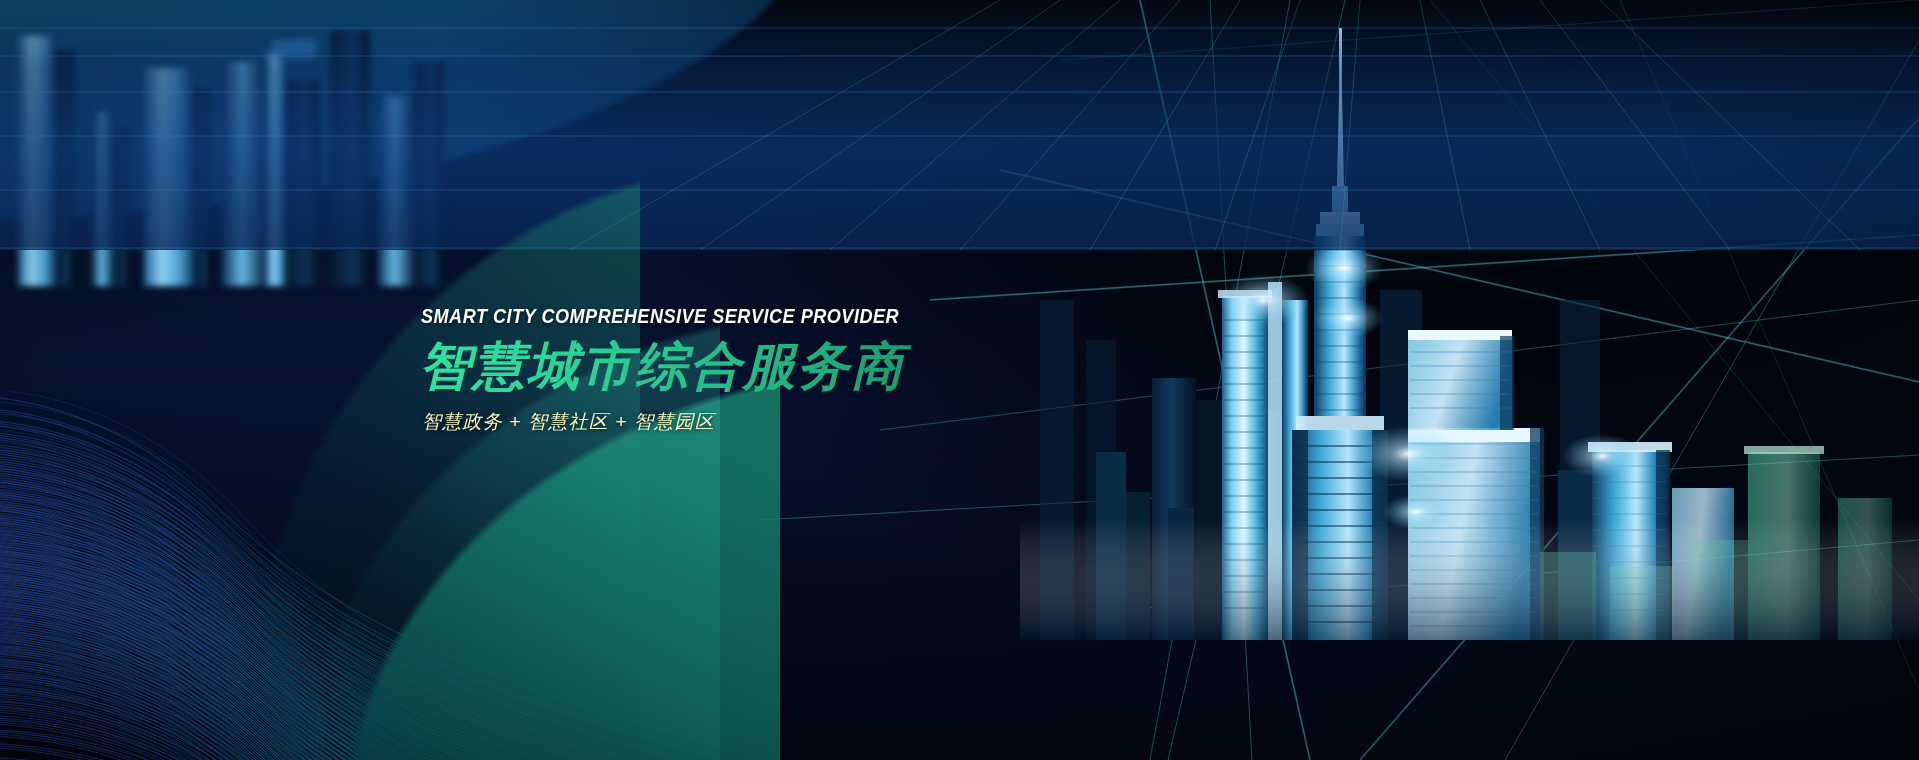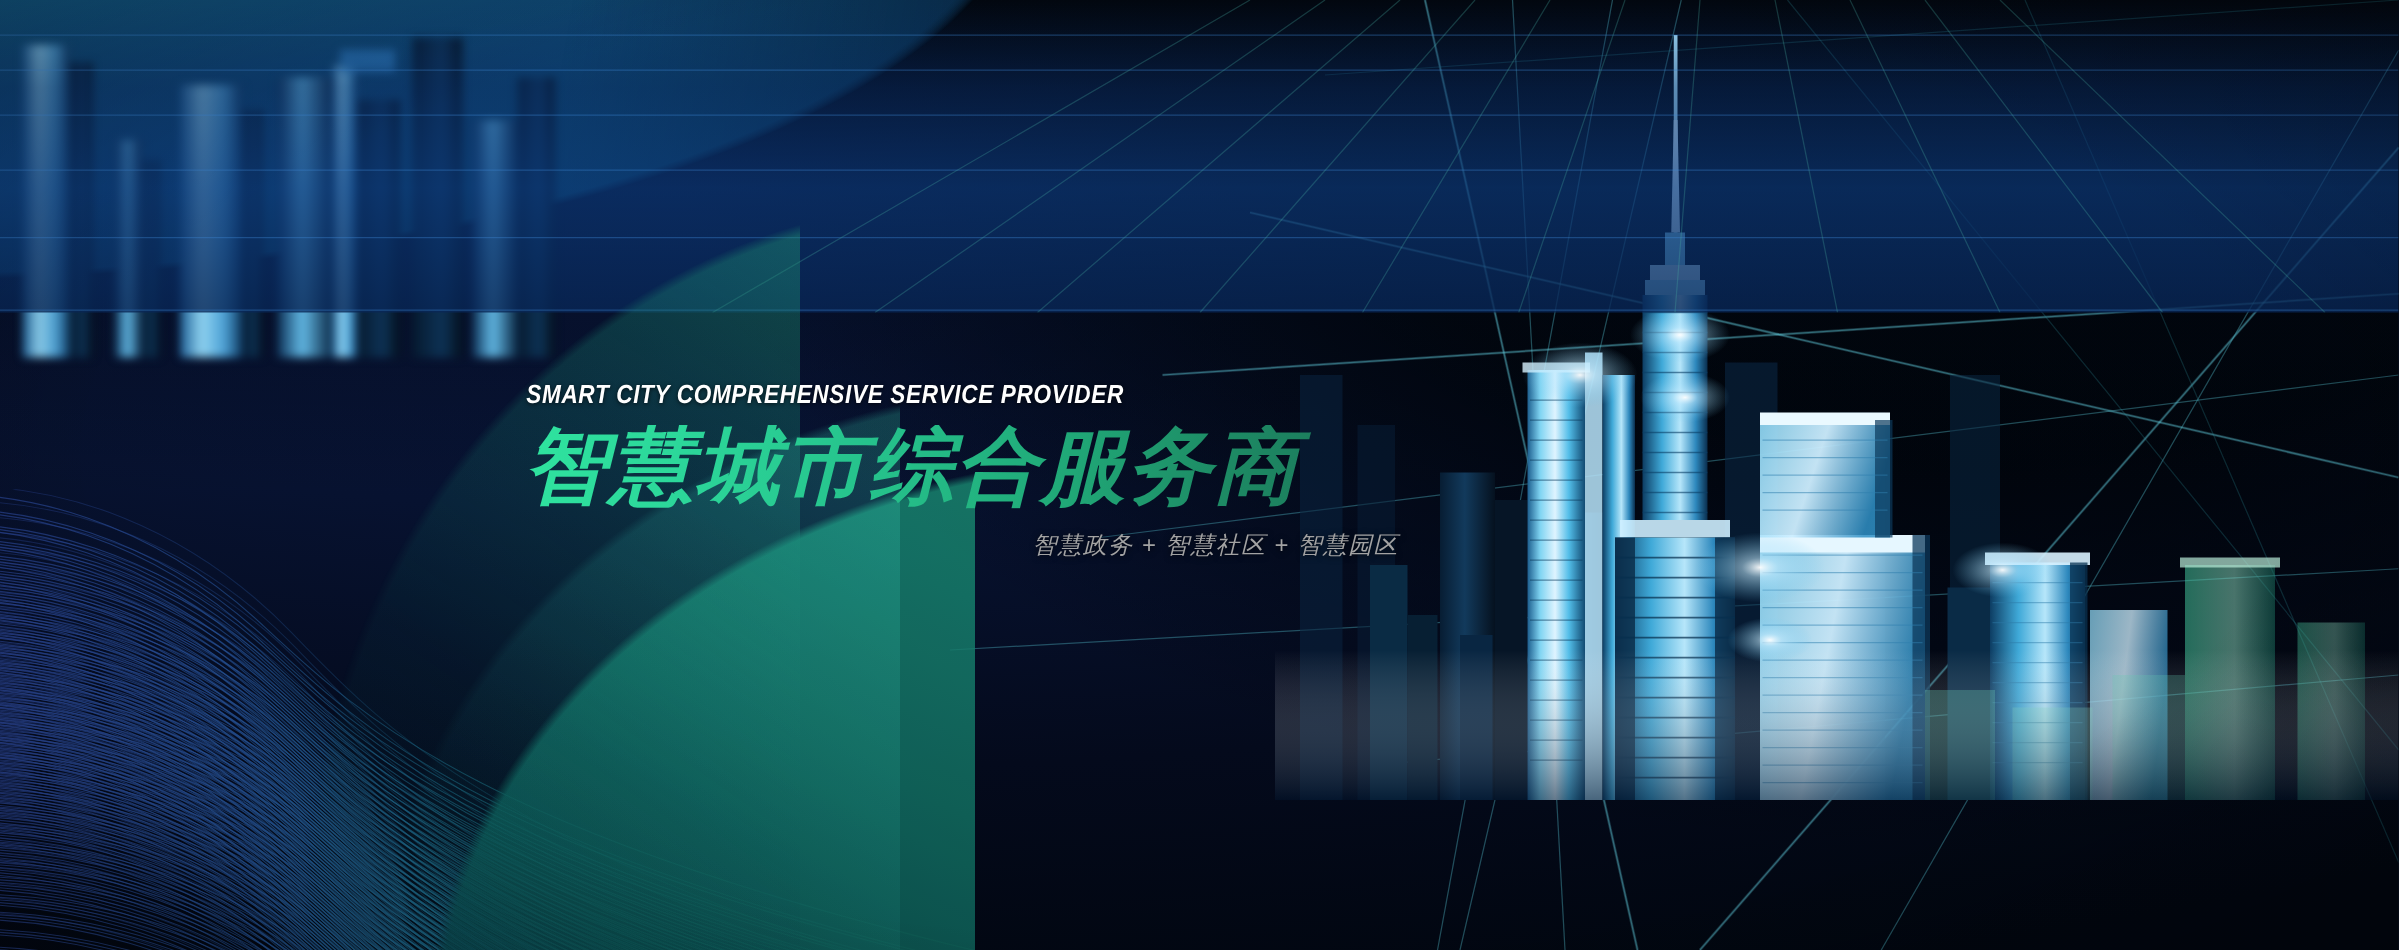--- a/index.html
+++ b/index.html
@@ -107,41 +107,40 @@
     font-weight:bold;
     letter-spacing:.6px;
     line-height:1;
     margin:0 0 14px 2px;
     transform:scaleX(.86);
     transform-origin:left center;
     text-shadow:0 1px 4px rgba(0,0,0,.7);
     white-space:nowrap;
   }
   .headline{
-    font-size:67px;
+    font-size:52px;
     font-weight:bold;
     line-height:1;
     margin:0 0 6px 0;
     letter-spacing:2px;
     white-space:nowrap;
     background-image:linear-gradient(96deg,#2fe39f 0%,#2cd79a 18%,#25c08a 42%,#20a877 62%,#1d8a64 80%,#1b7257 100%);
     -webkit-background-clip:text;
             background-clip:text;
     color:transparent;
     -webkit-text-fill-color:transparent;
   }
   .tagline{
-    color:#a3a3a3;
+    color:#fef9c3;
     font-size:19px;
     line-height:1;
     margin:20px 0 0 3px;
     letter-spacing:1.2px;
     white-space:nowrap;
     text-shadow:0 1px 5px rgba(0,0,0,.75);
-    text-align:right;
   }
 </style>
 </head>
 <body>
 
 <div id="banner">
 
   <div class="layer sky-base"></div>
   <div class="layer sky-right-dark"></div>
   <div class="layer sky-deep-top"></div>

